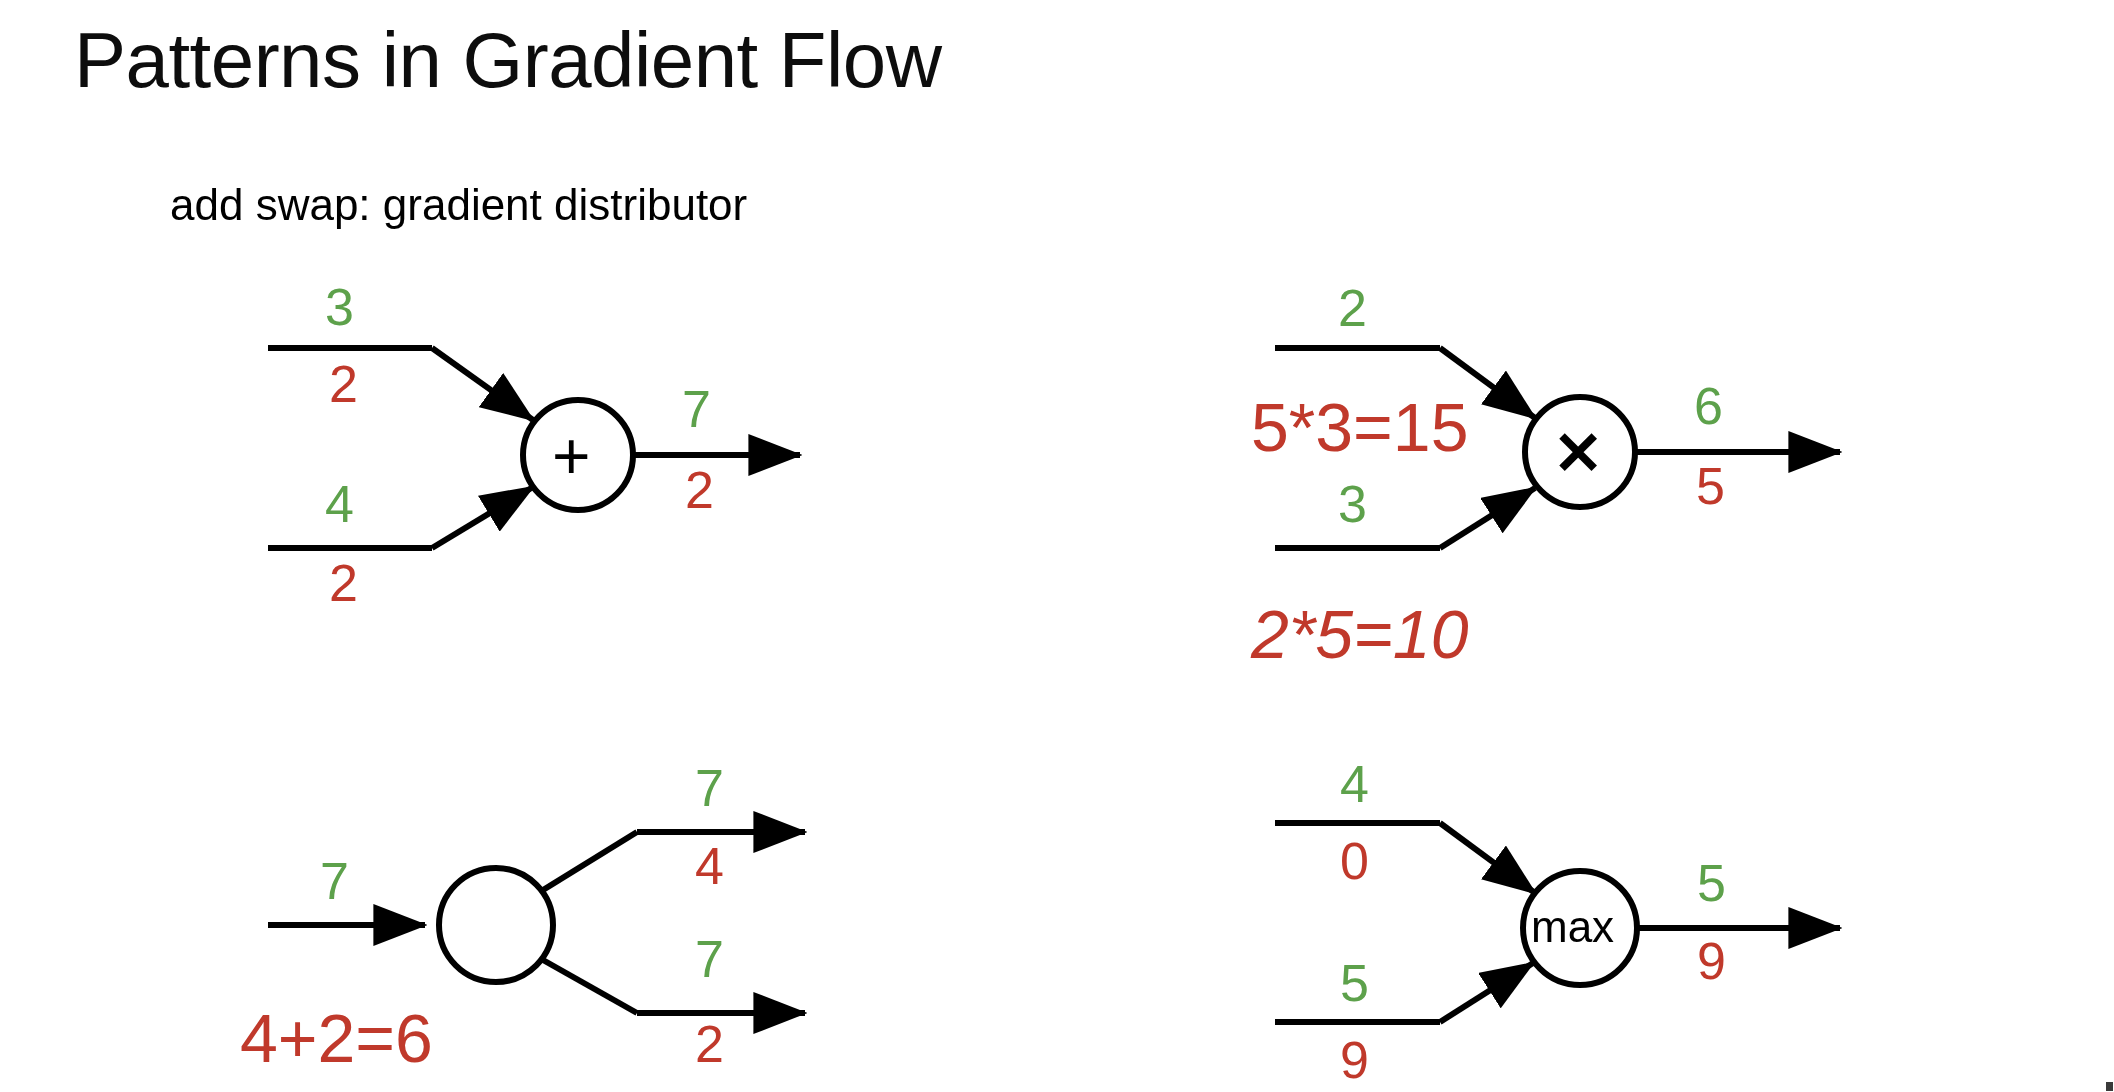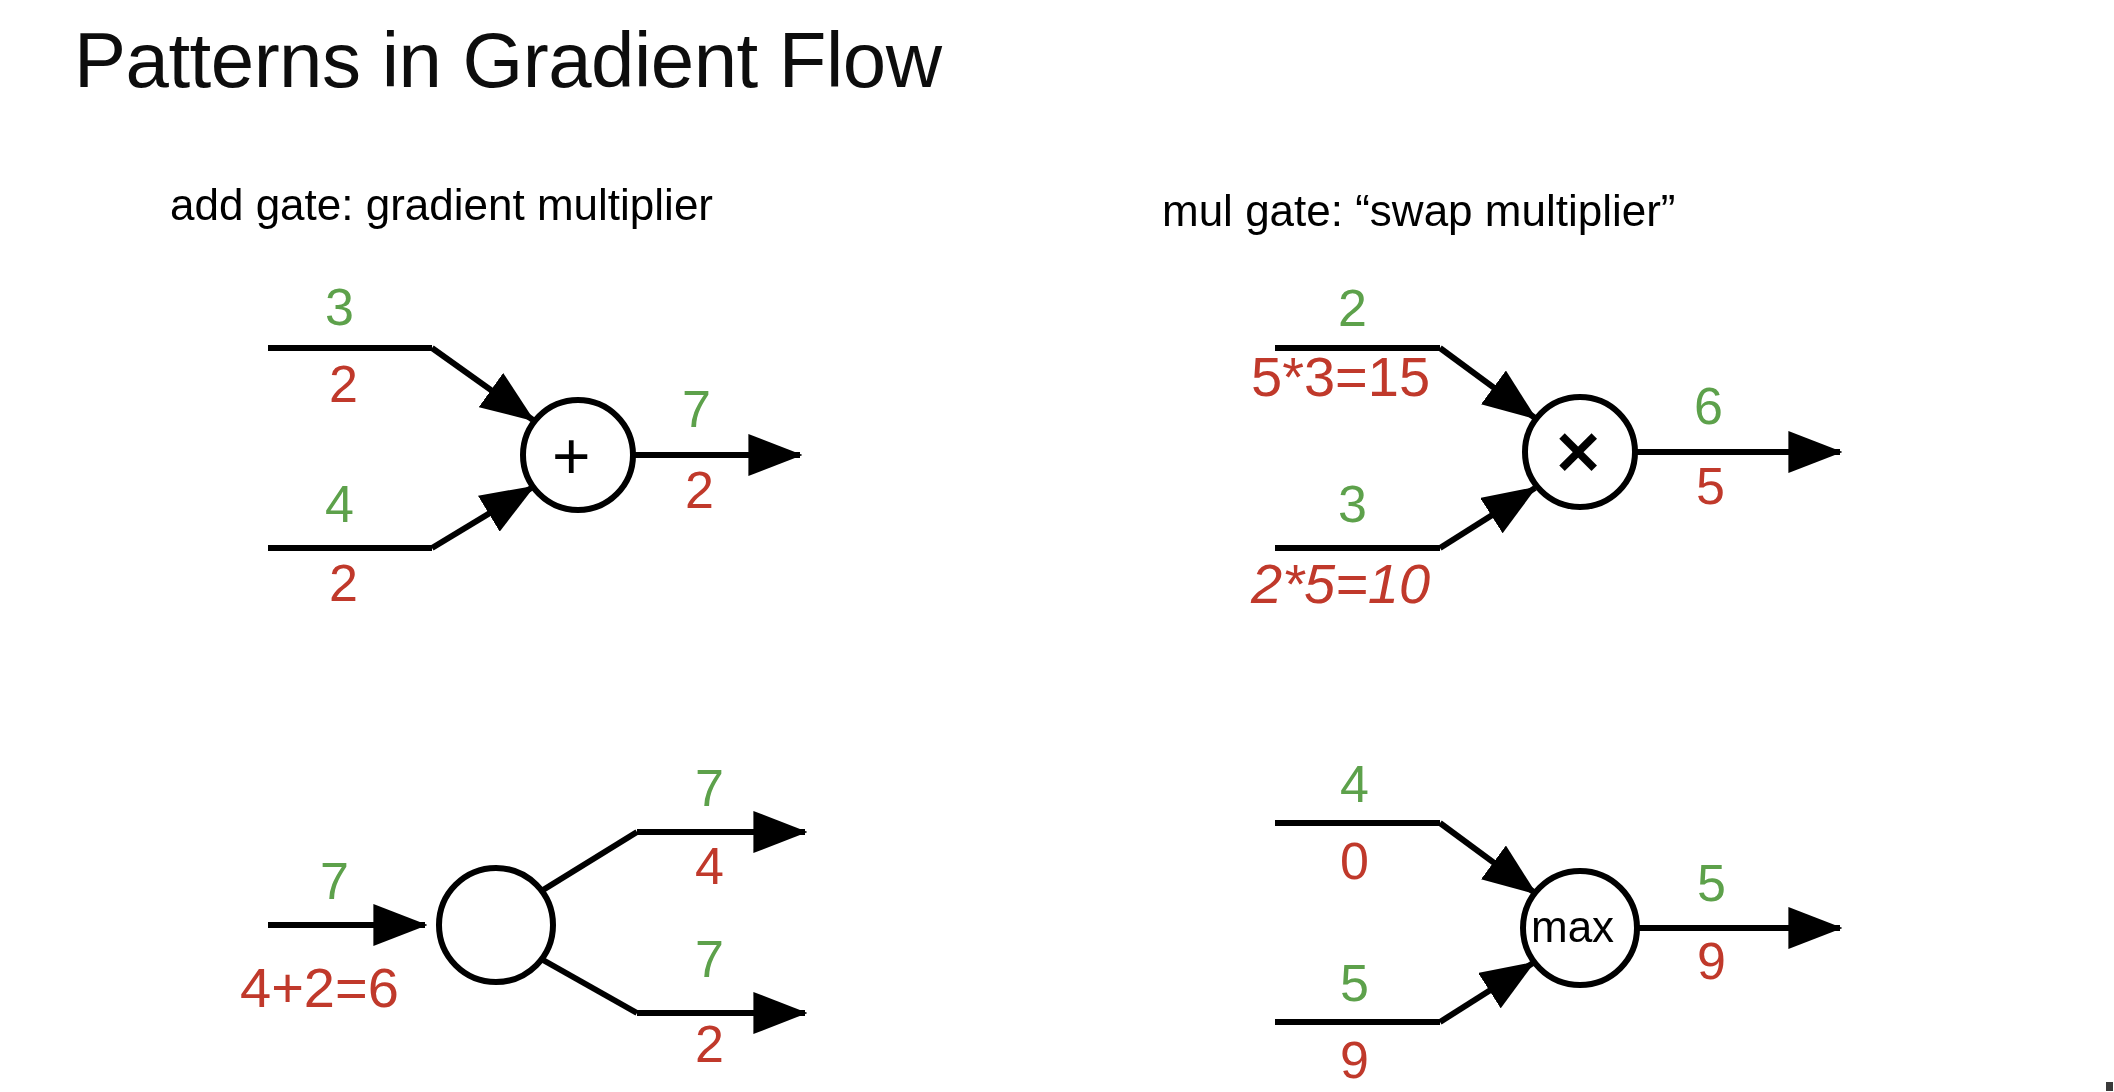--- a/index.html
+++ b/index.html
@@ -47,21 +47,21 @@
   }
   .val {
     position: absolute;
     font-size: 52px;
     line-height: 1;
     white-space: nowrap;
     font-weight: 400;
   }
   .val.green { color: #5da14b; }
   .val.red   { color: #c0392b; }
-  .val.expr  { font-size: 56px; }
+  .val.expr  { font-size: 68px; margin-top: 44px; }
   .node-label {
     position: absolute;
     font-size: 40px;
     line-height: 1;
     color: #000000;
     white-space: nowrap;
     font-weight: 400;
   }
   .corner-mark {
     position: absolute;
@@ -72,23 +72,22 @@
     background: #3a3a3a;
   }
 </style>
 </head>
 <body>
 
 <div id="slide">
 
   <div id="slide-title">Patterns in Gradient Flow</div>
 
-  <div class="panel-heading" style="left:170px; top:180px;"><b>add</b><span> gate: gradient multiplier</span></div>
+  <div class="panel-heading" style="left:170px; top:180px;"><b>add</b><span> swap: gradient distributor</span></div>
 
-  <div class="panel-heading" style="left:1162px; top:186px;"><b>mul</b><span> gate: “swap multiplier”</span></div>
 
 
 
   <svg class="svg-layer" viewBox="0 0 2114 1092">
     <defs>
       <marker id="ah" markerWidth="9" markerHeight="7" refX="8.6" refY="3.5" orient="auto" markerUnits="strokeWidth">
         <path d="M0,0 L9,3.5 L0,7 z" fill="#000000"></path>
       </marker>
     </defs>
 

